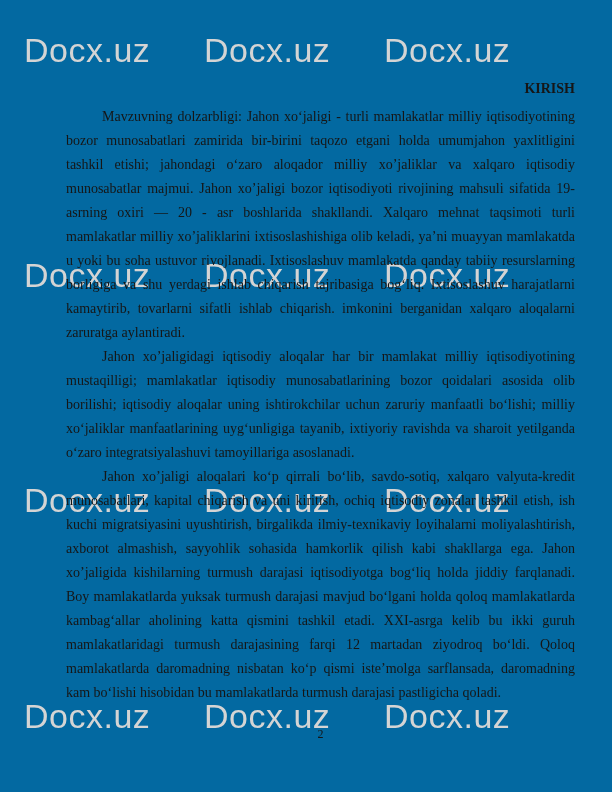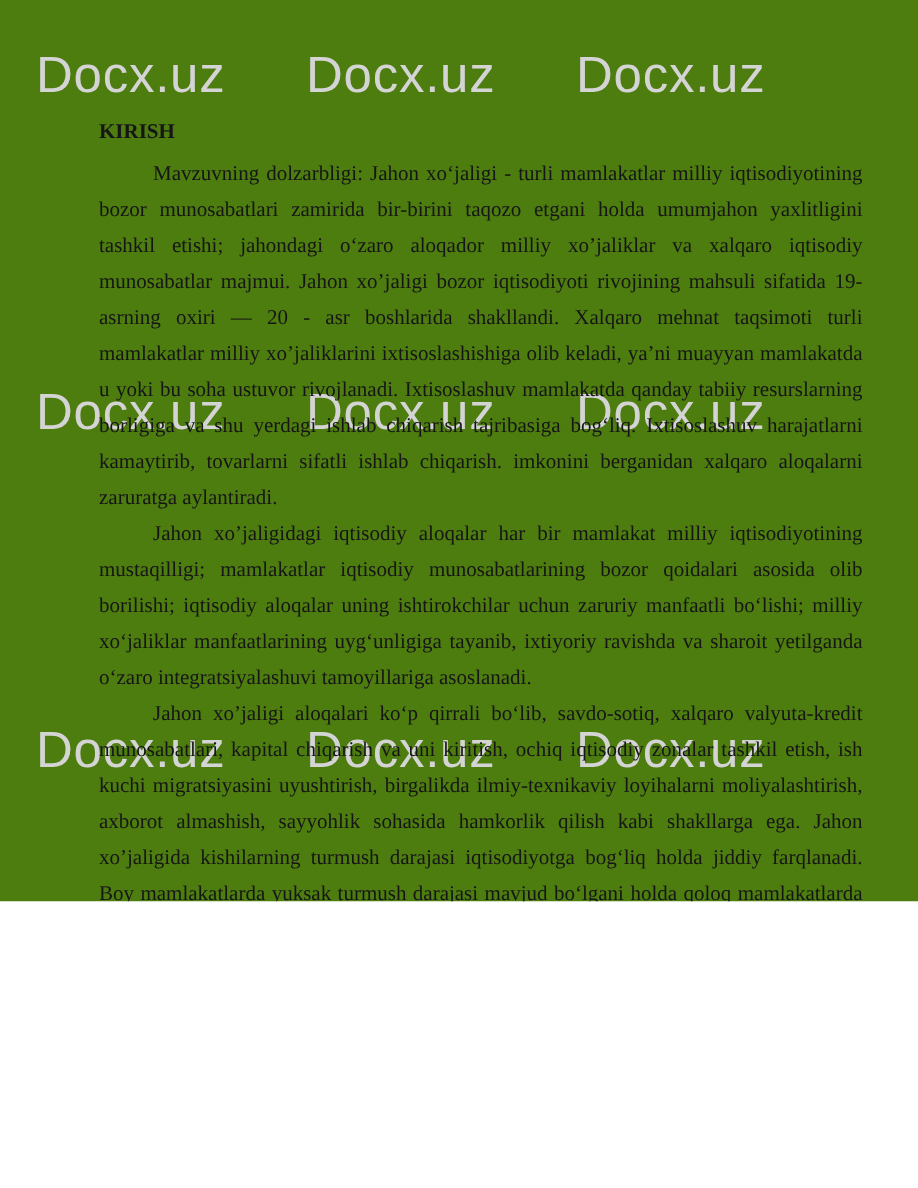--- a/index.html
+++ b/index.html
@@ -1,20 +1,20 @@
 <!DOCTYPE html>
 <html><head>
 <meta charset="utf-8">
 <style>
   html, body { margin: 0; padding: 0; background: #ffffff; }
   .page {
     position: relative;
     width: 612px;
-    height: 601px;
-    background: #4d7c0f;
+    height: 792px;
+    background: #0369a1;
     overflow: hidden;
     font-family: "Liberation Serif", serif;
     color: #161616;
   }
   .watermark-layer { position: absolute; inset: 0; z-index: 0; }
   .watermark-layer span {
     position: absolute;
     font-family: "Liberation Sans", sans-serif;
     font-size: 34px;
     line-height: 1;
@@ -25,21 +25,21 @@
   }
   .content {
     position: absolute;
     left: 66px;
     top: 77px;
     width: 509px;
     z-index: 1;
   }
   .doc-title {
     margin: 0 0 4px 0;
-    text-align: left;
+    text-align: right;
     font-size: 14px;
     font-weight: bold;
     line-height: 24px;
   }
   .para {
     margin: 0;
     font-size: 14px;
     line-height: 24px;
     text-align: justify;
     text-indent: 36px;

